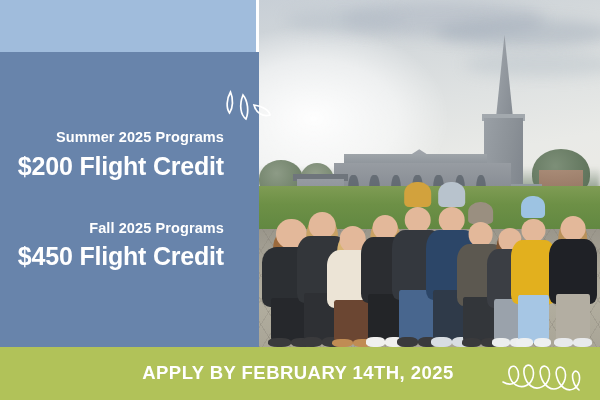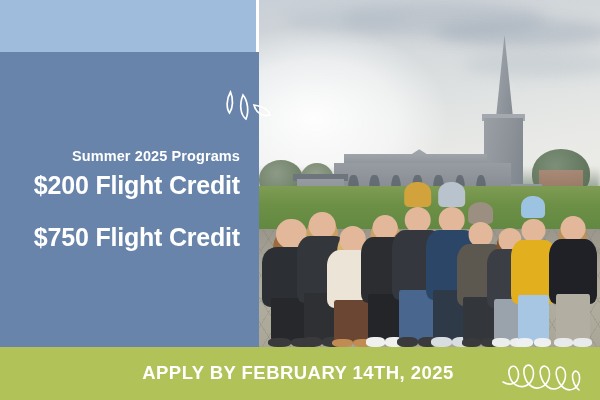--- a/index.html
+++ b/index.html
@@ -42,21 +42,21 @@
     width: 240px;
     height: 295px;
     display: flex;
     flex-direction: column;
     justify-content: center;
     align-items: flex-end;
     text-align: right;
     color: #ffffff;
     z-index: 4;
   }
-  .promo-block { margin: 0; }
+  .promo-block { margin: 16px; }
   .promo-block.second { margin-top: 22px; }
 
   .promo-sub {
     font-size: 14.5px;
     font-weight: 600;
     letter-spacing: 0.1px;
     line-height: 1.35;
     margin: 0 0 3px 0;
     color: #ffffff;
     white-space: nowrap;
@@ -307,21 +307,22 @@
 
   <div class="panel-light"></div>
   <div class="panel-dark"></div>
 
   <div class="promo-text">
     <div class="promo-block">
       <div class="promo-sub">Summer 2025 Programs</div>
       <div class="promo-main">$200 Flight Credit</div>
     </div>
     <div class="promo-block second">
-      <div class="promo-main">$750 Flight Credit</div>
+      <div class="promo-sub">Fall 2025 Programs</div>
+      <div class="promo-main">$450 Flight Credit</div>
     </div>
   </div>
 
   <svg class="doodle-leaves" viewBox="0 0 58 50">
     <g fill="none" stroke="#ffffff" stroke-width="1.7" stroke-linecap="round">
       <path d="M12.5 6 C 8.5 13, 8 22, 11.5 27 C 15 22, 15.6 13, 12.5 6 Z"></path>
       <path d="M25 9 C 21 19, 22.5 29, 28 33 C 31 26, 30 15, 25 9 Z"></path>
       <path d="M36 19 C 44 20, 51 24, 52 29 C 45 31, 38 27, 36 19 Z"></path>
     </g>
   </svg>

